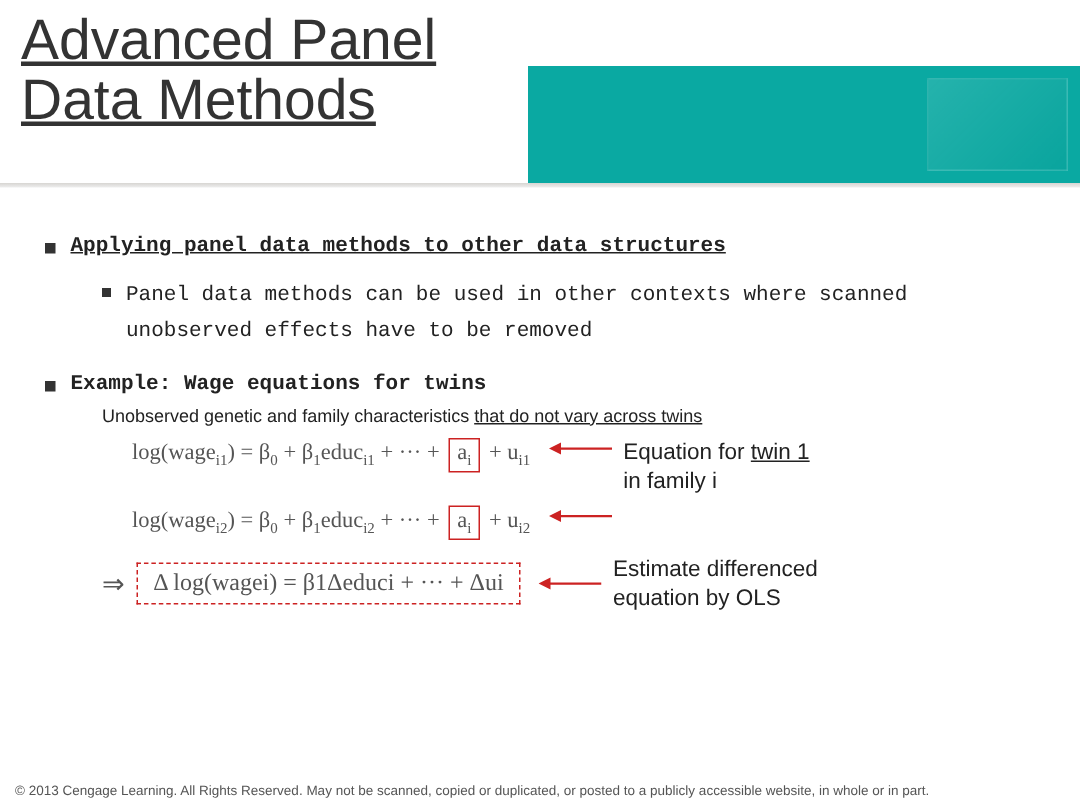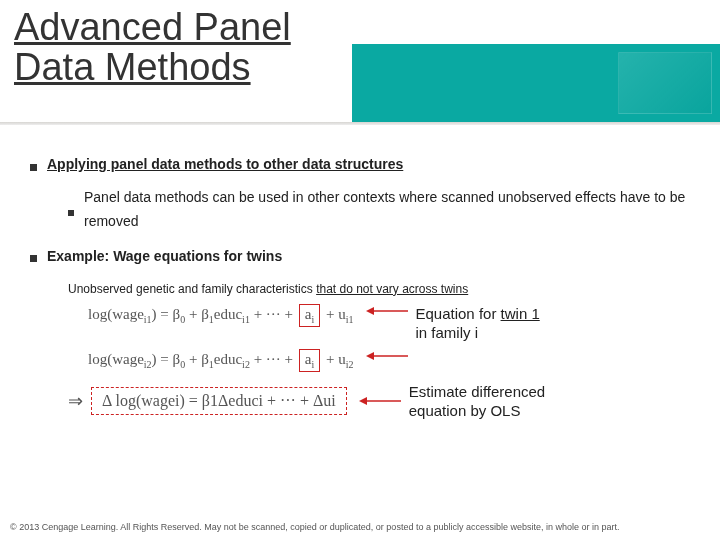--- a/index.html
+++ b/index.html
@@ -6,21 +6,21 @@
   body { width: 720px; height: 540px; font-family: Verdana, Geneva, sans-serif; background: #fff; position: relative; overflow: hidden; }
   
   .header { position: relative; height: 128px; }
   .title { font-family: "Trebuchet MS", Tahoma, sans-serif; font-size: 38px; font-weight: 400; color: #333; padding: 8px 0 0 14px; line-height: 1.05; position: relative; z-index: 2; text-decoration: underline; }
   .teal-block { position: absolute; right: 0; top: 44px; width: 368px; height: 78px; background: #0aa9a2; z-index: 1; }
   .teal-inner { position: absolute; right: 8px; top: 8px; width: 94px; height: 62px; background: linear-gradient(135deg, rgba(255,255,255,0.22), rgba(0,0,0,0.05)); border: 1px solid rgba(255,255,255,0.25); opacity: 0.5; }
   .divider { position: absolute; left: 0; top: 122px; width: 100%; height: 3px; background: linear-gradient(#d7d5d2, #eee); }
   
   .content { padding: 28px 30px 0 30px; font-size: 13px; color: #222; }
   
-  .bullet-row { display: flex; align-items: center; margin-bottom: 14px; }
+  .bullet-row { display: flex; align-items: flex-start; margin-bottom: 14px; font-family: Liberation Mono, monospace; }
   .sq { width: 7px; height: 7px; background: #333; margin-top: 6px; margin-right: 10px; flex-shrink: 0; }
   .sq-small { width: 6px; height: 6px; background: #333; margin-top: 6px; margin-right: 10px; flex-shrink: 0; }
   .indent1 { margin-left: 0; }
   .indent2 { margin-left: 38px; }
   
   .h1 { font-weight: bold; text-decoration: underline; font-size: 14px; }
   .body-text { font-size: 14px; line-height: 1.7; }
   .bold { font-weight: bold; font-size: 14px; }
   .small-note { font-size: 12px; margin-left: 38px; margin-top: 4px; margin-bottom: 8px; }
   .ul { text-decoration: underline; }
@@ -58,21 +58,21 @@
   <div class="bullet-row indent1">
     <span class="sq"></span>
     <span class="h1">Applying panel data methods to other data structures</span>
   </div>
 
   <div class="bullet-row indent2">
     <span class="sq-small"></span>
     <span class="body-text">Panel data methods can be used in other contexts where scanned unobserved effects have to be removed</span>
   </div>
 
-  <div class="bullet-row indent1" style="margin-top:6px;margin-bottom:18px">
+  <div class="bullet-row indent1" style="margin-top:6px;margin-bottom:6px">
     <span class="sq"></span>
     <span class="bold">Example: Wage equations for twins</span>
   </div>
 
   <div class="small-note">
     <span>Unobserved genetic and family characteristics </span><span class="ul">that do not vary across twins</span>
   </div>
 
   <div class="eq-row">
     <div class="eq-box">

